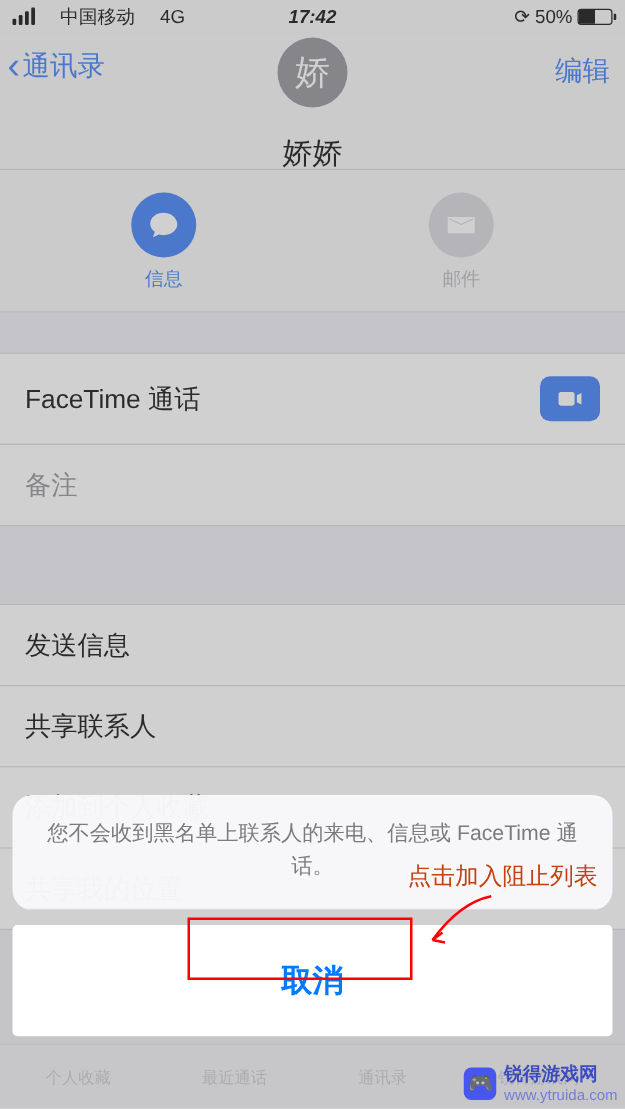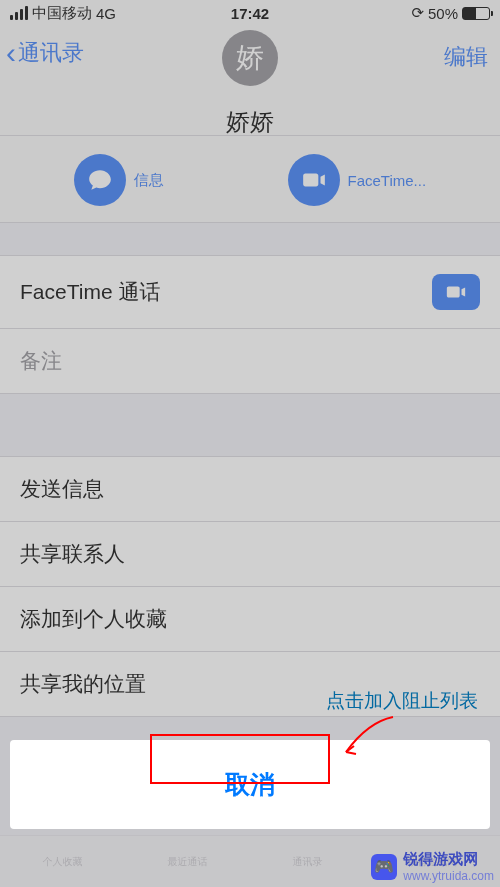--- a/index.html
+++ b/index.html
@@ -10,25 +10,25 @@
   .status-bar {
     position: relative;
     height: 26px;
     display: flex;
     align-items: center;
     padding: 0 10px;
     font-size: 15px;
     color: #000;
     background: #f8f8f8;
   }
-  .status-left { display: flex; align-items: center; gap: 4px; }
+  .status-left { display: flex; align-items: center; gap: 20px; }
   .signal { display: flex; align-items: flex-end; gap: 2px; }
   .signal .bar { width: 3px; background: #000; border-radius: 1px; }
   .signal .b1 { height: 5px; } .signal .b2 { height: 8px; } .signal .b3 { height: 11px; } .signal .b4 { height: 14px; }
-  .status-center { position: absolute; left: 50%; transform: translateX(-50%); font-weight: 600; }
+  .status-center { position: absolute; left: 50%; transform: translateX(-50%); font-weight: 600; font-style: italic; }
   .status-right { margin-left: auto; display: flex; align-items: center; gap: 4px; }
   .battery { width: 28px; height: 13px; border: 1px solid #000; border-radius: 3px; position: relative; }
   .battery::after { content:""; position:absolute; right:-4px; top:3px; width:2px; height:5px; background:#000; border-radius:0 1px 1px 0;}
   .battery-fill { height: 100%; width: 50%; background: #000; }
 
   
   .nav {
     background: #f8f8f8;
     height: 110px;
     position: relative;
@@ -53,21 +53,21 @@
   }
 
   
   .actions {
     background:#f8f8f8;
     display:flex; justify-content:space-around;
     padding: 18px 12px 16px;
     border-bottom: 1px solid #d7d6dc;
   }
   .action {
-    display:flex; flex-direction:row; align-items:center; gap:8px;
+    display:flex; flex-direction:column; align-items:center; gap:8px;
     color:#3478f6; font-size:15px;
   }
   .action .circle {
     width:52px; height:52px; border-radius:50%; background:#3478f6;
     display:flex; align-items:center; justify-content:center;
   }
   .action .circle svg { fill:#fff; width:26px; height:26px; }
   .action.disabled { color:#b5b4bb; }
   .action.disabled .circle { background:#d6d5db; }
   .action.disabled .circle svg { fill:#fff; }
@@ -111,21 +111,21 @@
     text-align:center; color:#ff3b30; font-size:25px; padding:22px 0;
   }
   .sheet-cancel {
     background:#fff; border-radius:4px; text-align:center;
     color:#007aff; font-size:25px; font-weight:600; padding:28px 0;
   }
 
   
   .annot-text {
     position:absolute; right:22px; top: 688px;
-    color:#0369a1; font-size:19px;
+    color:#c2410c; font-size:19px;
   }
   .annot-arrow {
     position:absolute; left:338px; top: 712px;
     width:60px; height:50px;
   }
   .annot-box {
     position:absolute; left:150px; top:734px;
     width:180px; height:50px;
     border:2px solid #ff0000;
   }
@@ -142,21 +142,21 @@
     background:#3a4af0; display:flex; align-items:center; justify-content:center;
     color:#fff; font-size:16px;
   }
   .wm-sub { font-size:12px; color:#6b76d8; font-weight:400;}
 
   
   .tabbar {
     position:absolute; left:0; right:0; bottom:0; height:52px;
     background:#f8f8f8; border-top:1px solid #d7d6dc;
     display:flex; justify-content:space-around; align-items:center;
-    font-size:10px; color:#8e8d93;
+    font-size:13px; color:#8e8d93;
     opacity:0.4;
   }
 </style>
 </head>
 <body>
 
 <div class="status-bar">
   <div class="status-left">
     <div class="signal">
       <div class="bar b1"></div>
@@ -191,27 +191,27 @@
 
 <div class="actions">
   <div class="action">
     <div class="circle">
       <svg viewBox="0 0 24 24">
           <path d="M12 3C6.5 3 2 6.6 2 11c0 2.4 1.3 4.5 3.4 6L4 21l4.6-2c1.1.3 2.2.5 3.4.5 5.5 0 10-3.6 10-8S17.5 3 12 3z"></path>
         </svg>
     </div>
     <span>信息</span>
   </div>
-  <div class="action">
+  <div class="action disabled">
     <div class="circle">
       <svg viewBox="0 0 24 24">
-          <path d="M4 6h10c1.1 0 2 .9 2 2v8c0 1.1-.9 2-2 2H4c-1.1 0-2-.9-2-2V8c0-1.1.9-2 2-2zm14 3l4-2v10l-4-2V9z"></path>
+          <path d="M2 6h20v12H2V6zm10 5L3 7v1l9 4 9-4V7l-9 4z"></path>
         </svg>
     </div>
-    <span>FaceTime...</span>
+    <span>邮件</span>
   </div>
 </div>
 
 <div class="row section-top">
   <span>FaceTime 通话</span>
   <span class="ft-icon">
     <svg viewBox="0 0 24 24">
         <path d="M4 6h10c1.1 0 2 .9 2 2v8c0 1.1-.9 2-2 2H4c-1.1 0-2-.9-2-2V8c0-1.1.9-2 2-2zm14 3l4-2v10l-4-2V9z"></path>
       </svg>
   </span>
@@ -237,20 +237,21 @@
   <span>个人收藏</span>
   <span>最近通话</span>
   <span>通讯录</span>
   <span>锐得游戏网</span>
 </div>
 
 <div class="dimmer"></div>
 
 <div class="sheet">
   <div class="sheet-card">
+    <div class="sheet-msg">您不会收到黑名单上联系人的来电、信息或 FaceTime 通话。</div>
   </div>
   <div class="sheet-cancel">取消</div>
 </div>
 
 <div class="annot-text">点击加入阻止列表</div>
 <div class="annot-box"></div>
 <svg class="annot-arrow" viewBox="0 0 60 50">
   <path d="M55 5 Q30 10 8 40" stroke="#ff0000" stroke-width="2" fill="none"></path>
   <path d="M8 40 L16 34 M8 40 L18 42" stroke="#ff0000" stroke-width="2" fill="none"></path>
 </svg>

